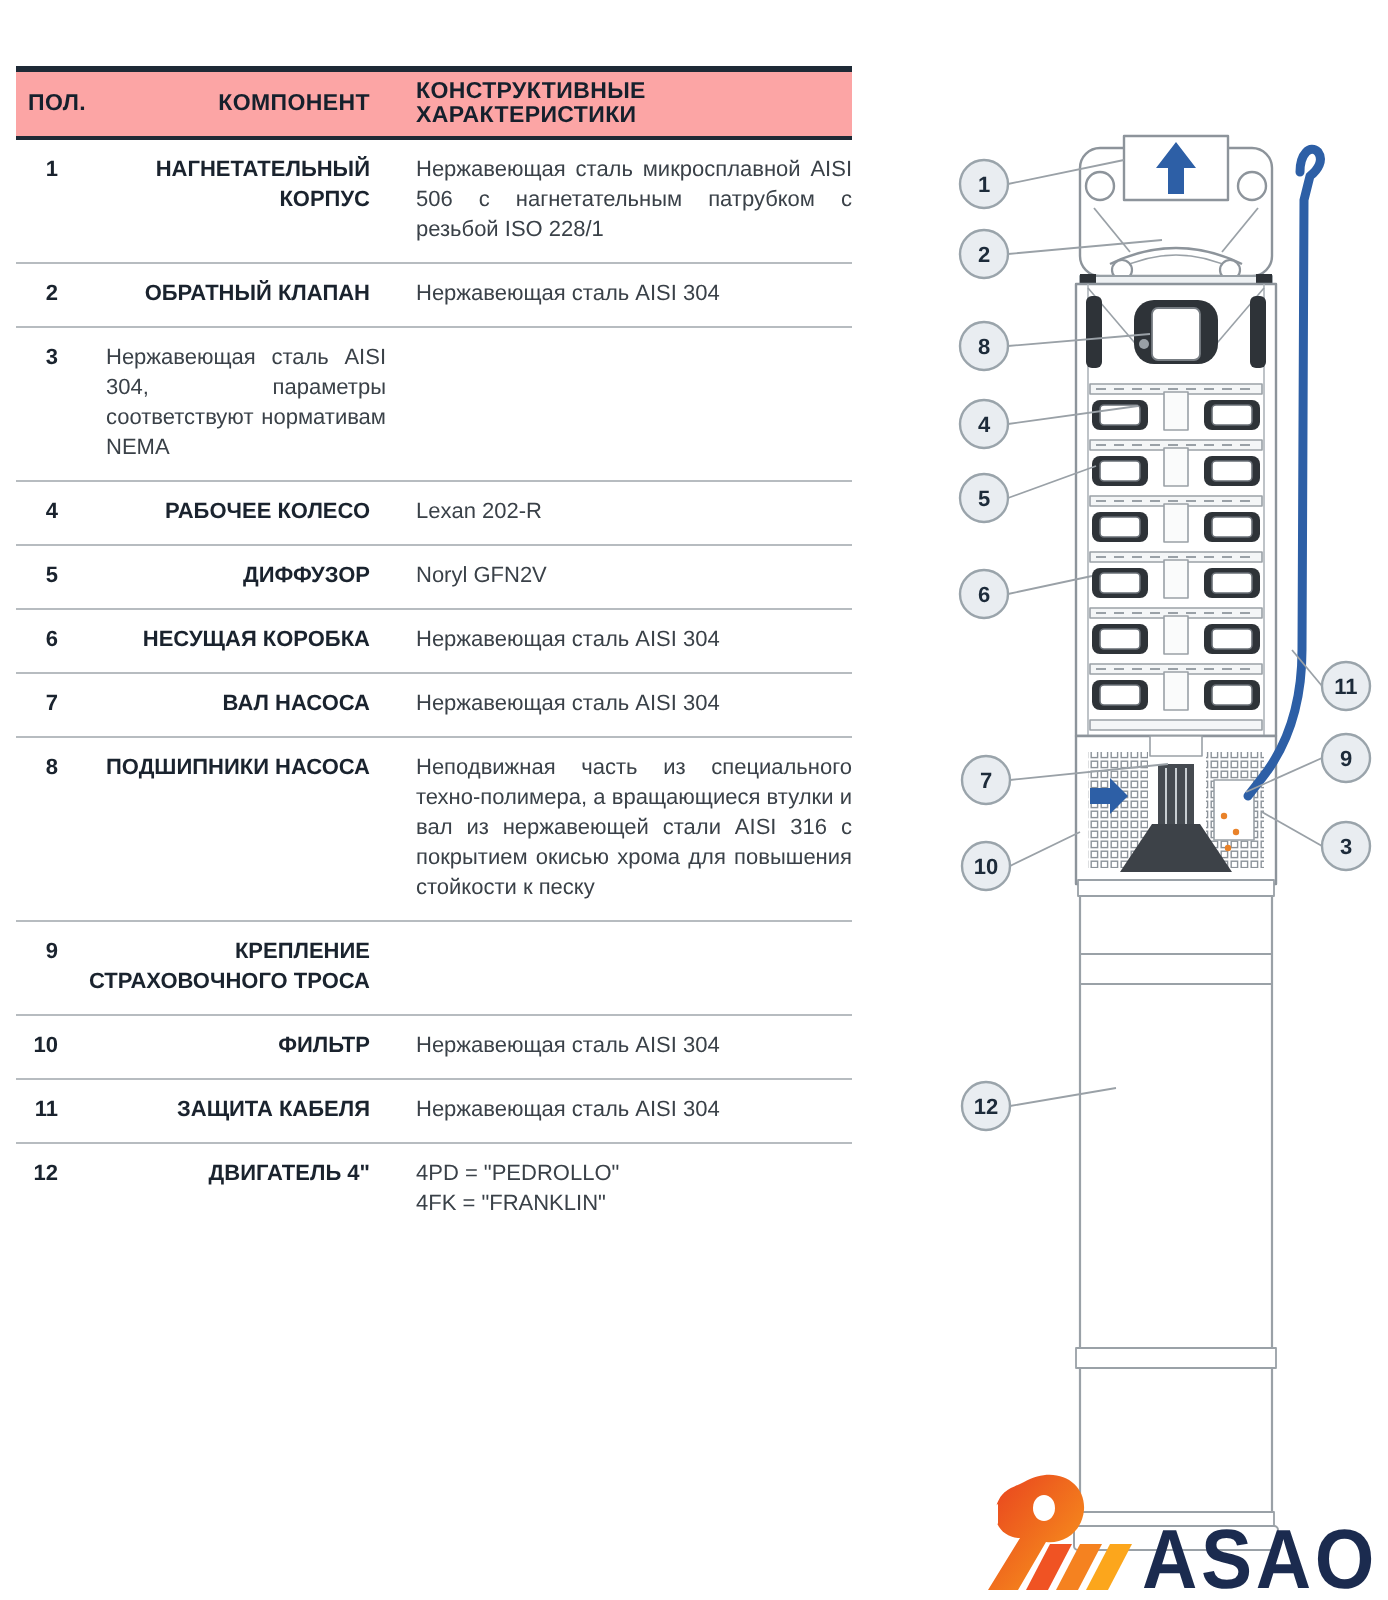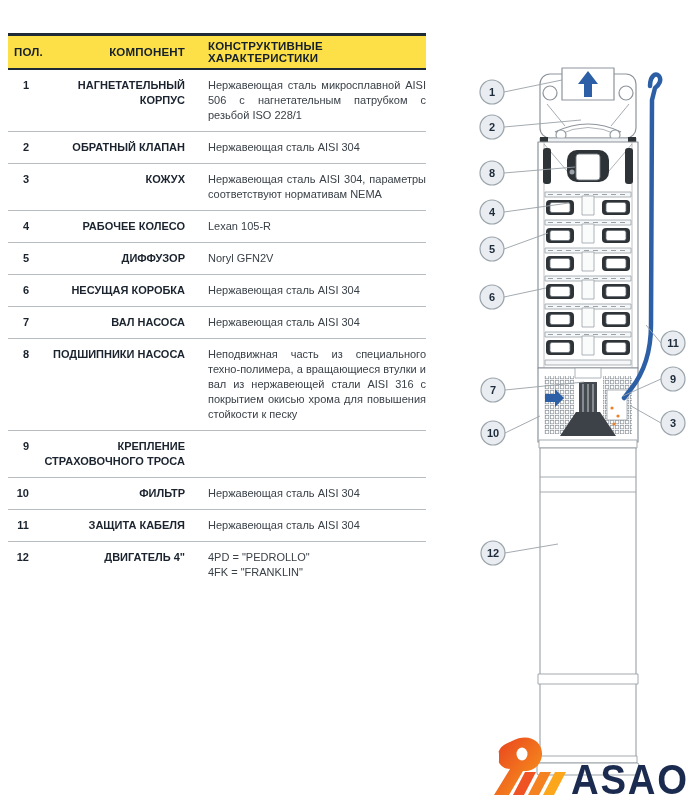--- a/index.html
+++ b/index.html
@@ -7,21 +7,21 @@
     width:694px;height:800px;position:relative;background:#ffffff;
     font-family:"Liberation Sans",sans-serif;overflow:hidden;
     -webkit-font-smoothing:antialiased;
   }
   .page{position:absolute;inset:0;}
 
   
   .table{position:absolute;left:8px;top:33px;width:418px;}
   .thead{
     display:grid;grid-template-columns:30px 155px 1fr;align-items:center;
-    background:#fde047;
+    background:#fca5a5;
     border-top:3px solid #1e2a36;border-bottom:2px solid #1e2a36;
     padding:4px 0 4px 0;
     font-weight:bold;font-size:11.5px;color:#15202c;letter-spacing:0.2px;
   }
   .thead .pos{padding-left:6px;}
   .row{
     display:grid;grid-template-columns:30px 155px 1fr;
     border-bottom:1px solid #b7bcc0;
     padding:8px 0;
     font-size:11px;line-height:15px;color:#1a232e;
@@ -53,27 +53,26 @@
       <div class="comp">НАГНЕТАТЕЛЬНЫЙ КОРПУС</div>
       <div class="char">Нержавеющая сталь микросплавной AISI 506 с нагнетательным патрубком с резьбой ISO 228/1</div>
     </div>
     <div class="row">
       <div class="pos">2</div>
       <div class="comp">ОБРАТНЫЙ КЛАПАН</div>
       <div class="char">Нержавеющая сталь AISI 304</div>
     </div>
     <div class="row">
       <div class="pos">3</div>
-      <div class="comp">КОЖУХ</div>
       <div class="char">Нержавеющая сталь AISI 304, параметры соответствуют нормативам NEMA</div>
     </div>
     <div class="row">
       <div class="pos">4</div>
       <div class="comp">РАБОЧЕЕ КОЛЕСО</div>
-      <div class="char">Lexan 105-R</div>
+      <div class="char">Lexan 202-R</div>
     </div>
     <div class="row">
       <div class="pos">5</div>
       <div class="comp">ДИФФУЗОР</div>
       <div class="char">Noryl GFN2V</div>
     </div>
     <div class="row">
       <div class="pos">6</div>
       <div class="comp">НЕСУЩАЯ КОРОБКА</div>
       <div class="char">Нержавеющая сталь AISI 304</div>

